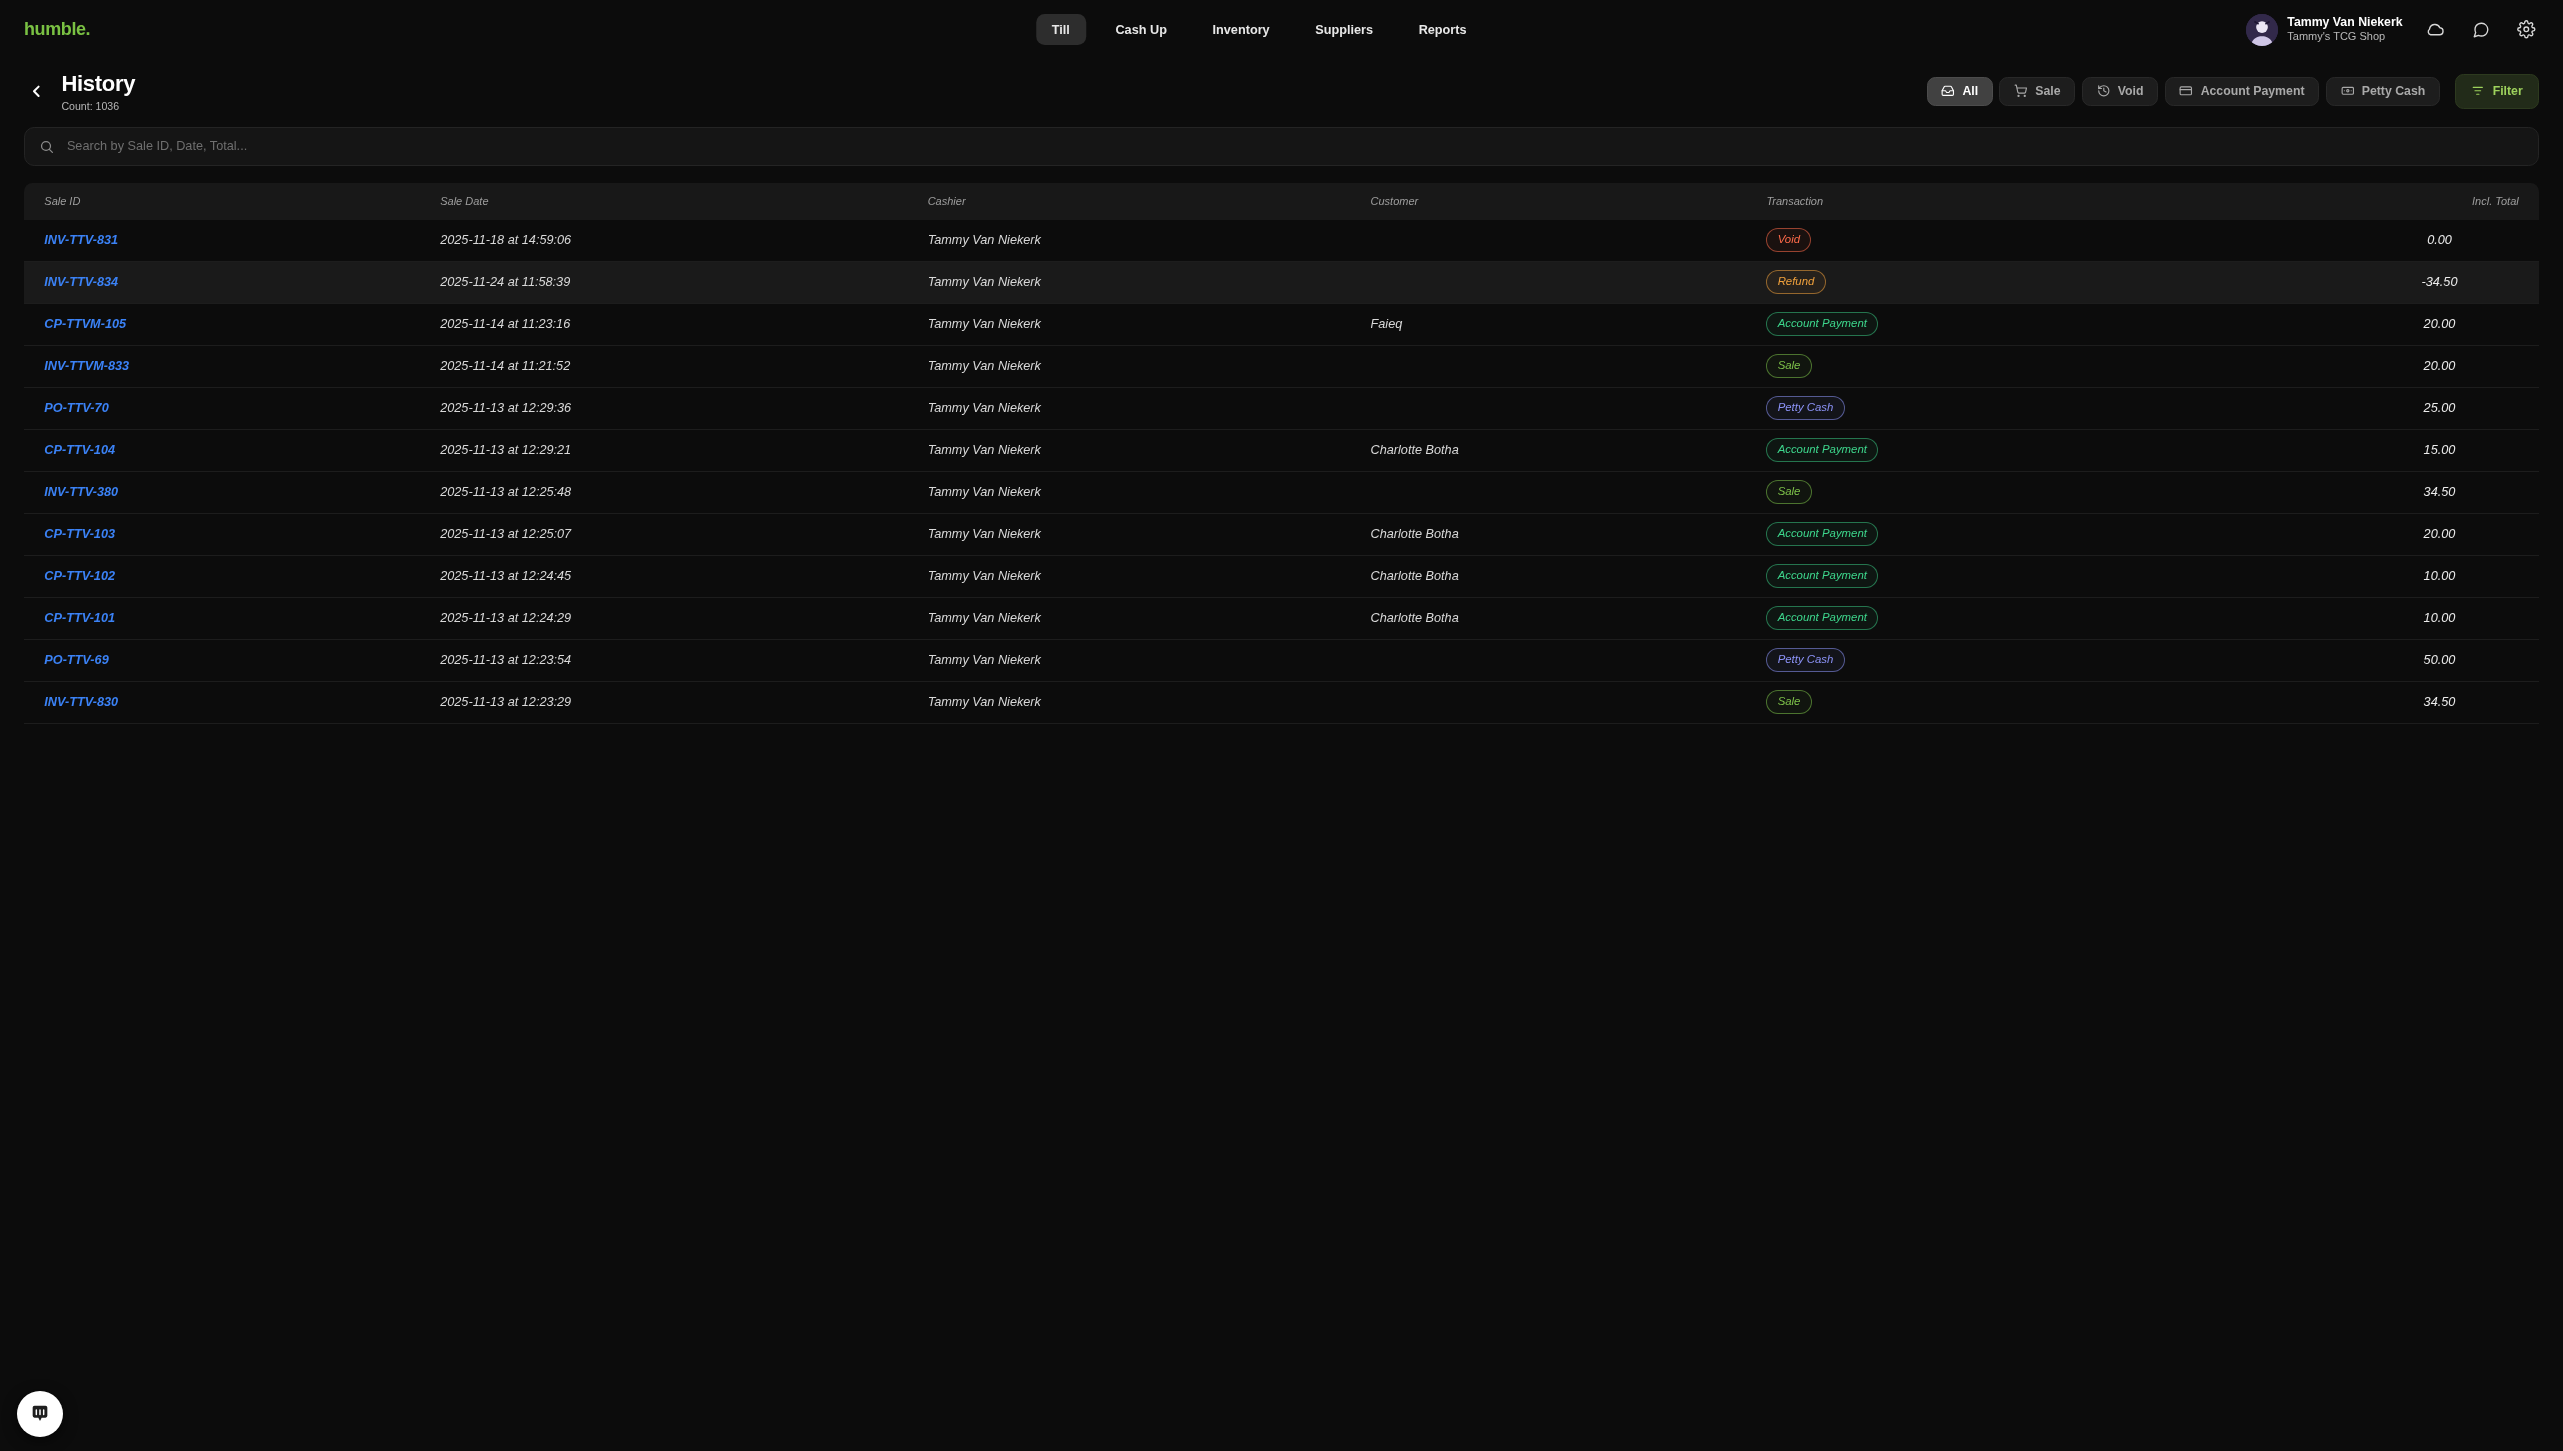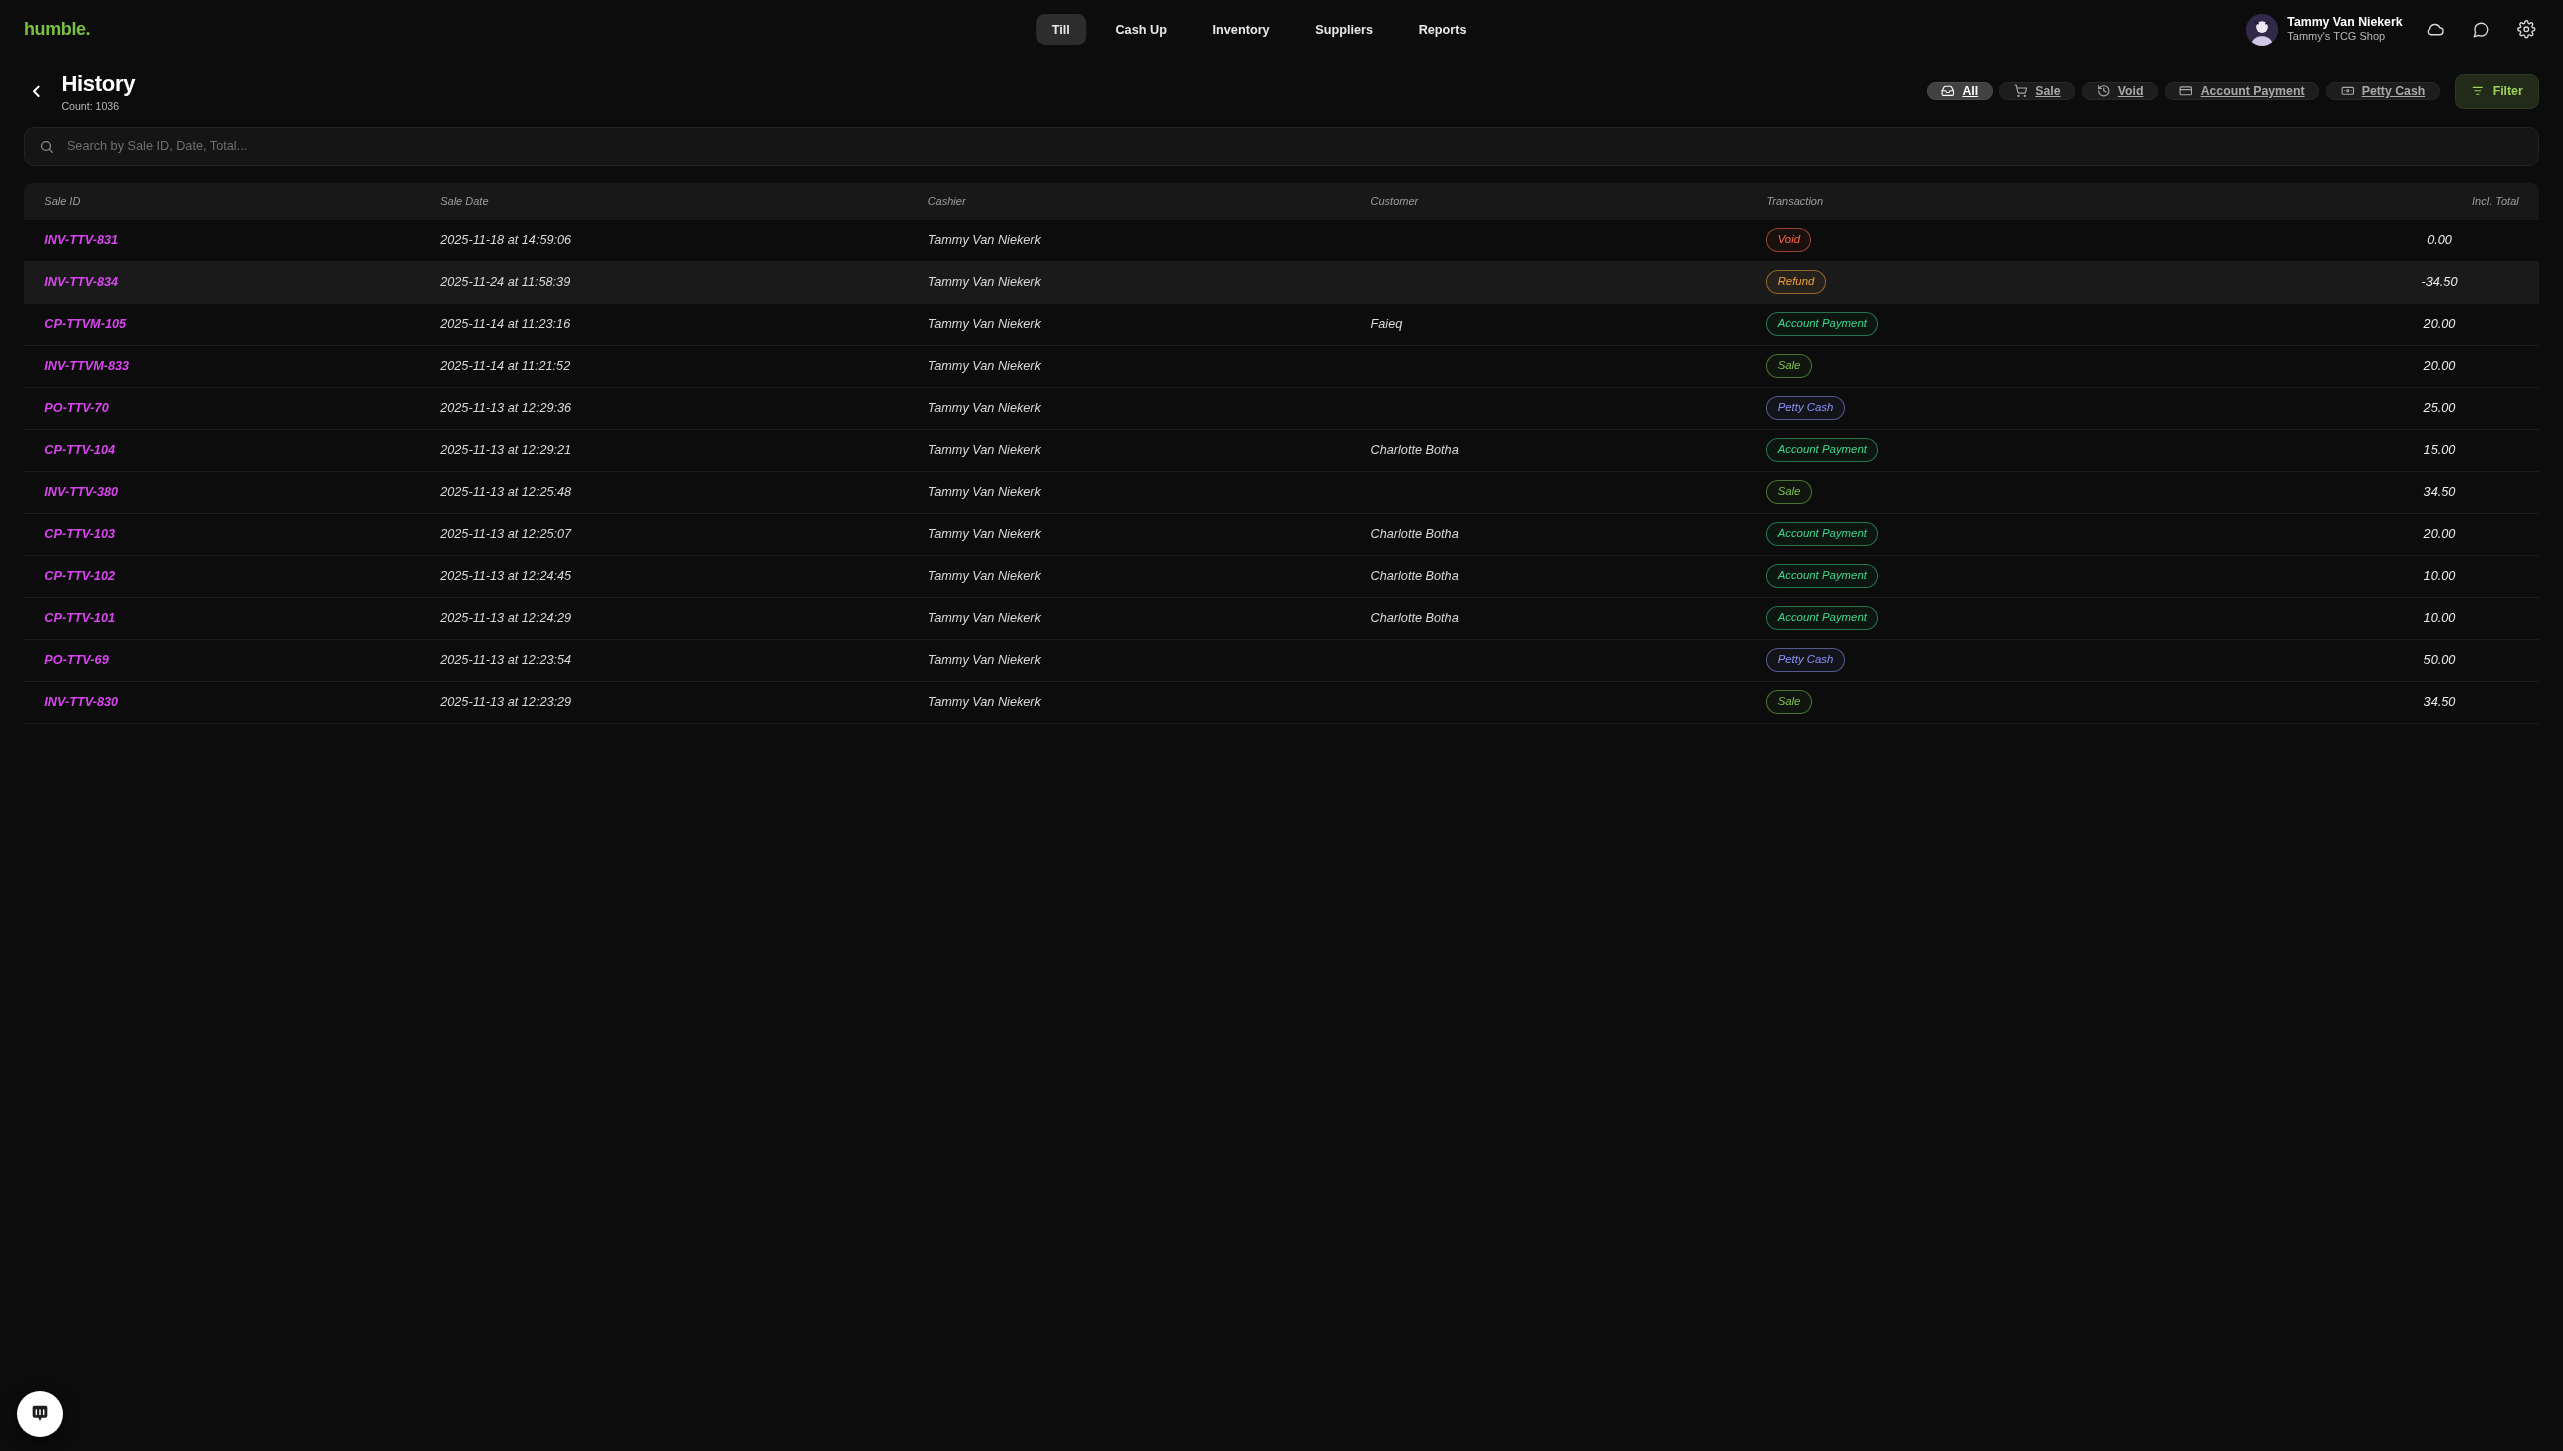--- a/index.html
+++ b/index.html
@@ -26,40 +26,40 @@
   .uname { font-weight: 700; font-size: 12.3px; color: #ffffff; white-space: nowrap; }
   .ushop { font-size: 11px; color: #b9b9b9; white-space: nowrap; }
   .iconbtn { background: none; border: 0; color: #d8d8d8; cursor: pointer; padding: 3.4px; display: flex; align-items: center; }
 
   
   .pagehead { display: flex; align-items: center; gap: 12px; padding: 12px 24px 8.5px; flex: 0 0 auto; }
   .backbtn { background: none; border: 0; color: #ffffff; cursor: pointer; padding: 5.1px 3.4px; display: flex; align-items: center; }
   .titleblock h1 { margin: 0; font-size: 22px; font-weight: 700; color: #ffffff; letter-spacing: -0.3px; }
   .count { font-size: 10.6px; color: #b5b5b5; margin-top: 2.5px; }
   .headactions { margin-left: auto; display: flex; align-items: center; gap: 6.8px; }
-  .seg { display: inline-flex; align-items: center; gap: 7.6px; background: #1d1d1d; border: 0.8px solid #282828; color: #a9a9a9; font-family: inherit; font-size: 12.3px; font-weight: 600; padding: 0 13.6px; height: 18px; border-radius: 8.5px; cursor: pointer; white-space: nowrap; text-decoration: underline; }
+  .seg { display: inline-flex; align-items: center; gap: 7.6px; background: #1d1d1d; border: 0.8px solid #282828; color: #a9a9a9; font-family: inherit; font-size: 12.3px; font-weight: 600; padding: 0 13.6px; height: 29px; border-radius: 8.5px; cursor: pointer; white-space: nowrap; }
   .seg.active { background: #414141; border-color: #4c4c4c; color: #ffffff; }
   .filterbtn { display: inline-flex; align-items: center; gap: 7.6px; margin-left: 8.5px; background: #222b19; border: 0.8px solid #2d3a1f; color: #9dd15c; font-family: inherit; font-size: 12.3px; font-weight: 600; padding: 0 15.3px; height: 35px; border-radius: 8.5px; cursor: pointer; white-space: nowrap; }
 
   
   .searchwrap { display: flex; align-items: center; gap: 11px; margin: 6.8px 24px 0; background: #151515; border: 0.8px solid #242424; border-radius: 10.2px; height: 39px; padding: 0 13.6px; flex: 0 0 auto; }
   .searchwrap .sicon { color: #8b8b8b; display: flex; align-items: center; }
   .searchinput { flex: 1; background: transparent; border: 0; outline: none; color: #e6e6e6; font-size: 12.7px; font-family: inherit; }
   .searchinput::placeholder { color: #6f6f6f; }
 
   
   .tablewrap { margin: 17px 24px 0; flex: 1 1 auto; overflow: hidden; display: flex; flex-direction: column; font-style: italic; }
   .gridcols { display: grid; grid-template-columns: 16% 19.7% 17.9% 16% 24% 1fr; align-items: center; }
   .thead { background: #181818; border-radius: 8.5px 8.5px 0 0; padding: 0 20.3px; height: 37px; color: #9e9e9e; font-size: 11px; flex: 0 0 auto; }
   .th.right { text-align: right; }
   .tbody { overflow: hidden; }
   .trow { padding: 0 20.3px; height: 42px; border-bottom: 0.8px solid #1d1d1d; cursor: pointer; }
   .trow[data-hl] { background: #1a1a1a; }
   .td { font-size: 12.7px; color: #d9d9d9; white-space: nowrap; overflow: hidden; text-overflow: ellipsis; }
-  .td.id { font-weight: 700; color: #d946ef; }
+  .td.id { font-weight: 700; color: #3b82f6; }
   .td.total { text-align: center; color: #ececec; }
   .badge { display: inline-block; padding: 4.2px 10.2px; border-radius: 847px; border: 0.8px solid; font-size: 11.4px; line-height: 1.2; }
   .badge[data-type="void"]    { color: #ff6b4a; border-color: rgba(255,107,74,.55);  background: rgba(255,107,74,.06); }
   .badge[data-type="refund"]  { color: #f0a13c; border-color: rgba(240,161,60,.55);  background: rgba(240,161,60,.06); }
   .badge[data-type="account"] { color: #3dd68c; border-color: rgba(61,214,140,.5);   background: rgba(61,214,140,.05); }
   .badge[data-type="sale"]    { color: #7ec24a; border-color: rgba(126,194,74,.55);  background: rgba(126,194,74,.05); }
   .badge[data-type="petty"]   { color: #8c93f8; border-color: rgba(140,147,248,.55); background: rgba(140,147,248,.06); }
 
   
   .pager { flex: 0 0 auto; display: flex; align-items: center; justify-content: center; gap: 15.3px; padding: 11px 0 14.4px; }

